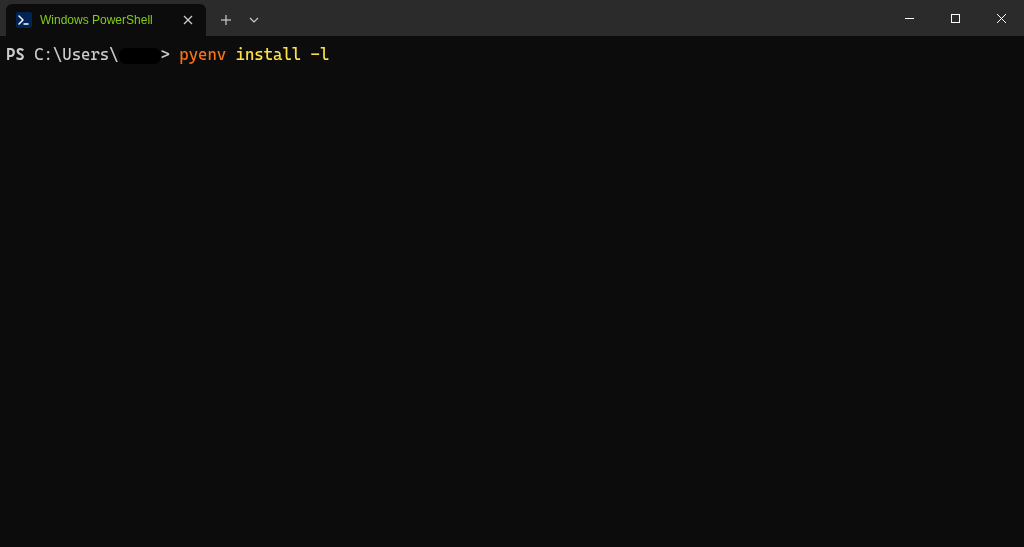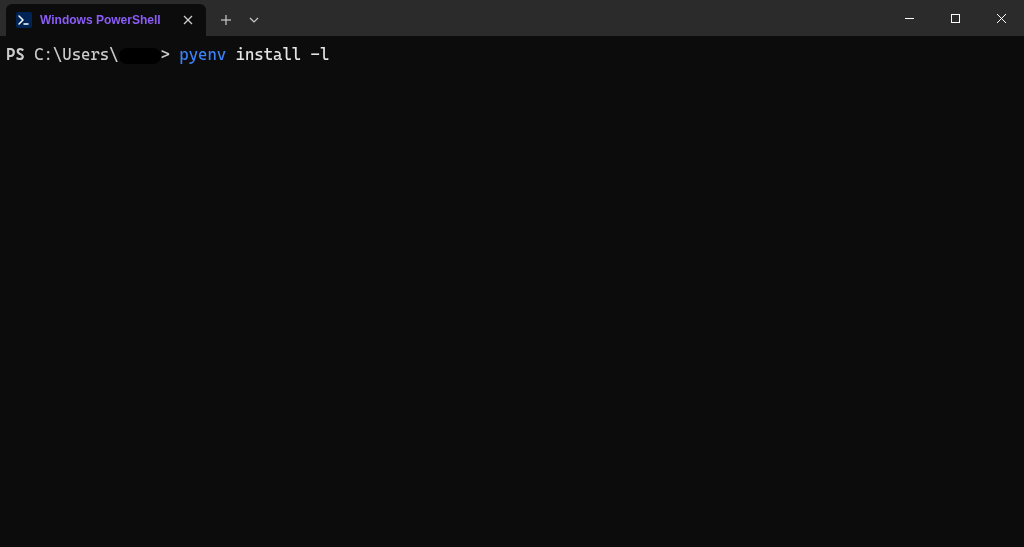--- a/index.html
+++ b/index.html
@@ -43,26 +43,25 @@
       position: relative;
     }
     .tab-icon {
       width: 16px;
       height: 16px;
       display: flex;
       align-items: center;
       justify-content: center;
     }
     .tab-title {
-      color: #8b5cf6;
+      color: #84cc16;
       font-size: 12px;
       flex: 1;
       white-space: nowrap;
       overflow: hidden;
-      font-weight: bold;
     }
     .tab-close {
       width: 16px;
       height: 16px;
       display: flex;
       align-items: center;
       justify-content: center;
       color: #cccccc;
       cursor: pointer;
       border-radius: 3px;
@@ -117,24 +116,24 @@
       width: 42px;
       height: 16px;
       background: #000000;
       vertical-align: middle;
       border-radius: 8px;
     }
     .ps-caret {
       color: #cccccc;
     }
     .cmd-exec {
-      color: #3b82f6;
+      color: #f97316;
     }
     .cmd-arg {
-      color: #e5e5e5;
+      color: #fde047;
     }
     .dropdown-caret {
       width: 24px;
       display: flex;
       align-items: center;
       justify-content: center;
       color: #cccccc;
       cursor: pointer;
       margin-top: 4px;
     }

